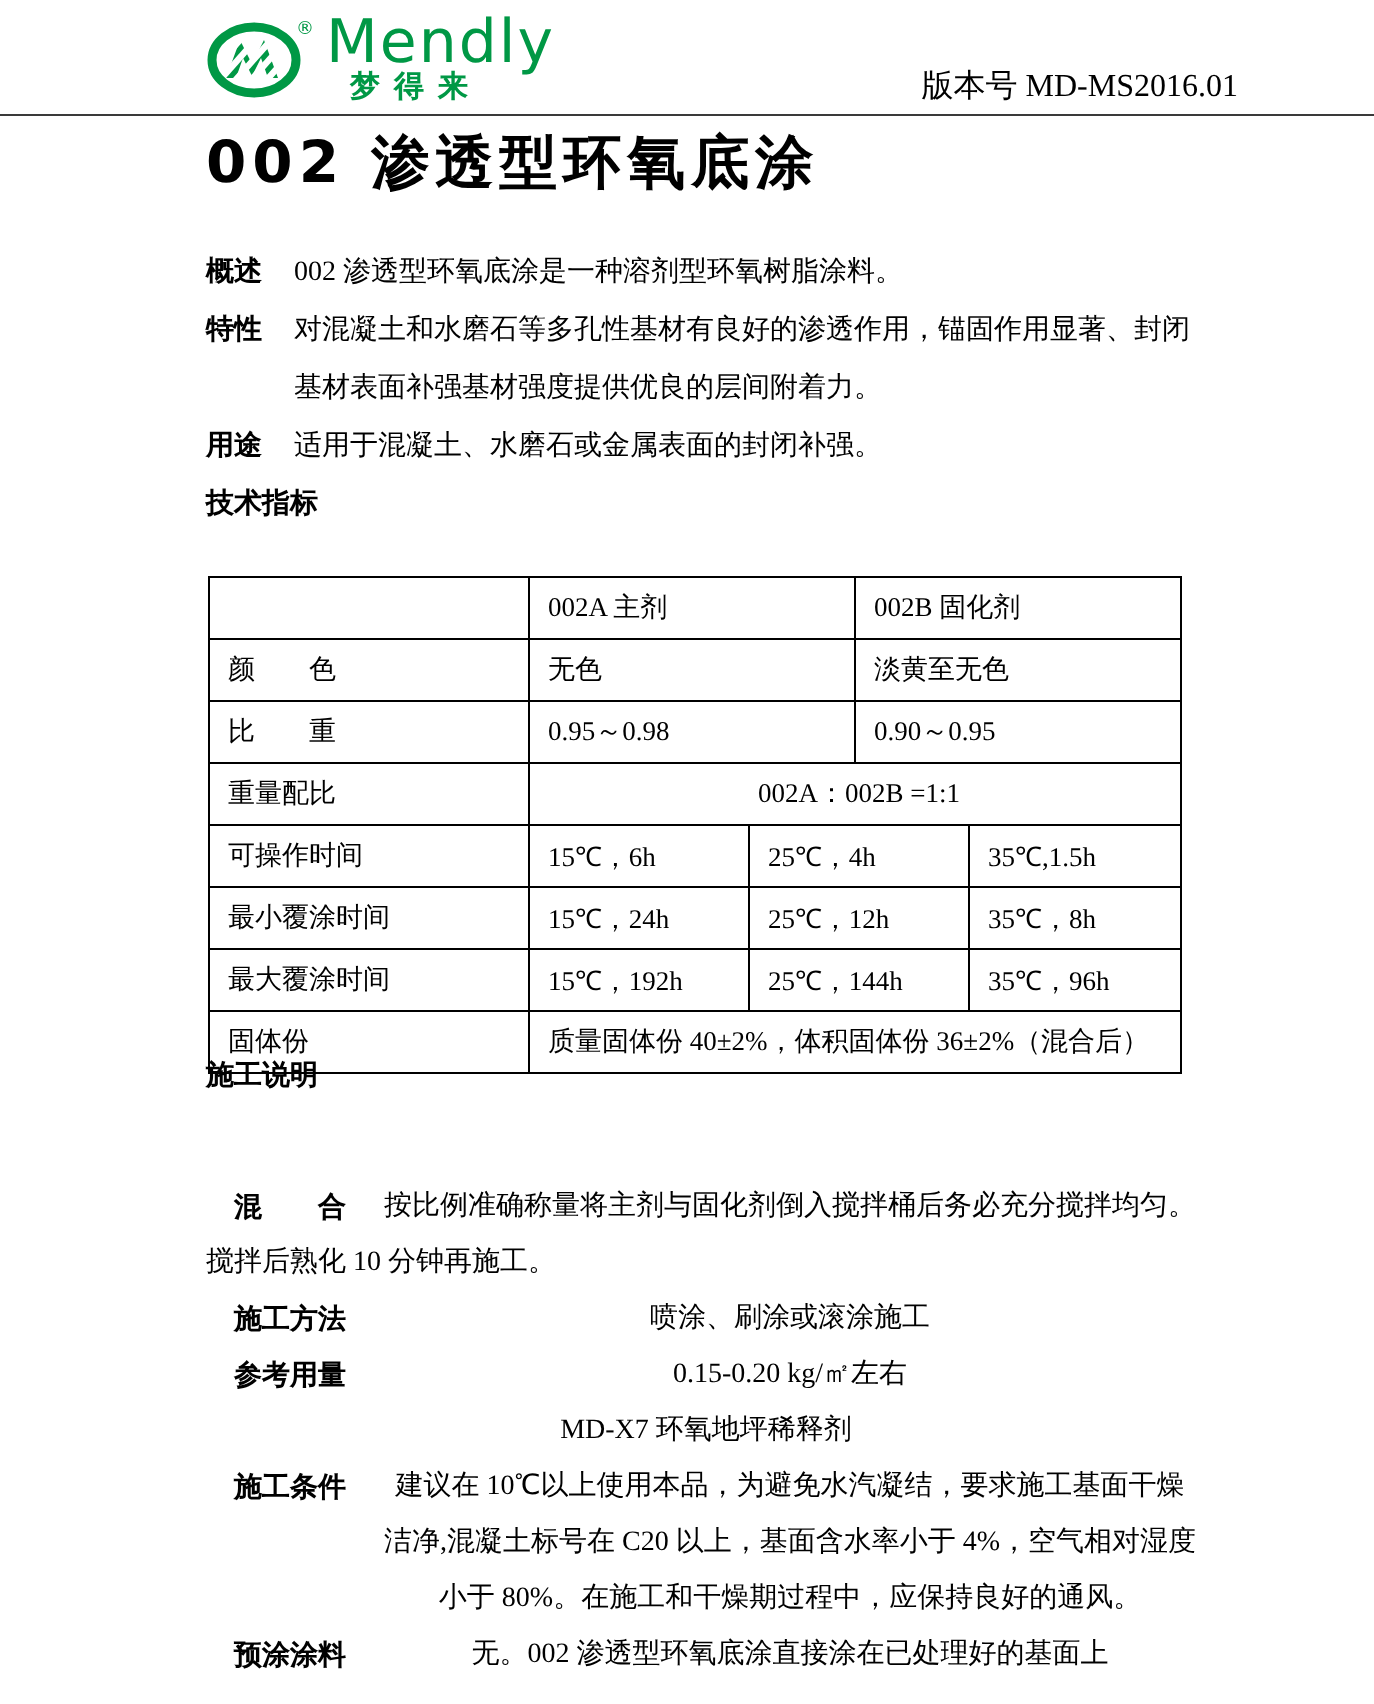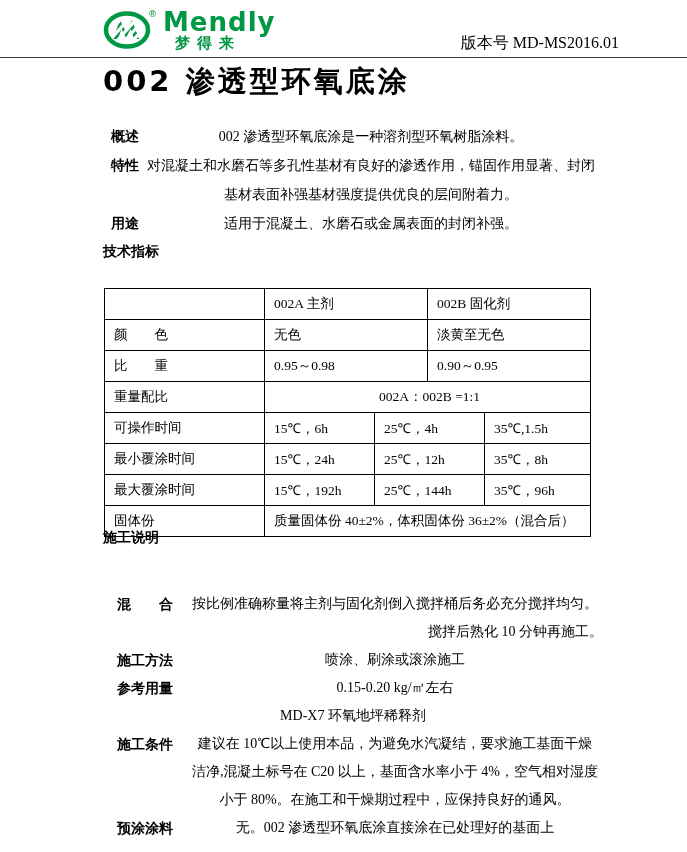--- a/index.html
+++ b/index.html
@@ -14,40 +14,40 @@
   
   .hdr{
     position:absolute;top:0;left:0;right:0;height:57px;
     border-bottom:1px solid #3a3a3a;
   }
   .logo{position:absolute;left:103px;top:8px;display:flex;align-items:flex-start;}
   .logo-mark{position:relative;width:56px;height:44px;}
   .logo-texts{margin-left:4px;}
   .brand-en{
     font-family:"DejaVu Sans", sans-serif;
-    font-weight:bold;font-size:26px;line-height:26px;
+    font-weight:normal;font-size:30px;line-height:26px;
     color:var(--brand,#009845);letter-spacing:1px;margin-top:1px;
   }
   .brand-cn{
     font-family:"DejaVu Sans", sans-serif;
     font-weight:bold;font-size:15px;line-height:17px;
     color:var(--brand,#009845);letter-spacing:7px;margin-left:12px;
   }
   .version{
     position:absolute;right:68px;top:33px;
     font-size:16px;font-family:"Liberation Serif", serif;margin-left:40px;
   }
   
   .title{
     position:absolute;left:103px;top:62px;
     font-family:"DejaVu Sans", sans-serif;
     font-weight:bold;font-size:29px;letter-spacing:3px;
   }
   
-  .intro{position:absolute;left:103px;top:122px;width:492px;font-size:14px;text-align:center;}
+  .intro{position:absolute;left:103px;top:122px;width:492px;font-size:14px;}
   .irow{display:flex;line-height:29px;}
   .ilbl{
     flex:0 0 44px;
     font-family:"DejaVu Sans", sans-serif;font-weight:bold;
   }
   .itxt{flex:1;}
   .spec-heading{
     position:absolute;left:103px;top:243px;
     font-family:"DejaVu Sans", sans-serif;font-weight:bold;font-size:14px;
   }
@@ -71,21 +71,21 @@
     position:absolute;left:103px;top:529px;
     font-family:"DejaVu Sans", sans-serif;font-weight:bold;font-size:14px;
   }
   .constr{position:absolute;left:103px;top:590px;width:500px;font-size:14px;}
   .crow{display:flex;line-height:28px;text-align:center;}
   .clbl{
     flex:0 0 84px;
     font-family:"DejaVu Sans", sans-serif;font-weight:bold;white-space:pre;
   }
   .ctxt{flex:1;}
-  .cfull{line-height:28px;text-align:right;}
+  .cfull{line-height:28px;}
 </style>
 </head>
 <body>
 
 <div class="page">
 
   <div class="hdr">
     <div class="logo">
       <div class="logo-mark">
         <svg width="56" height="44" viewBox="0 0 56 44">

